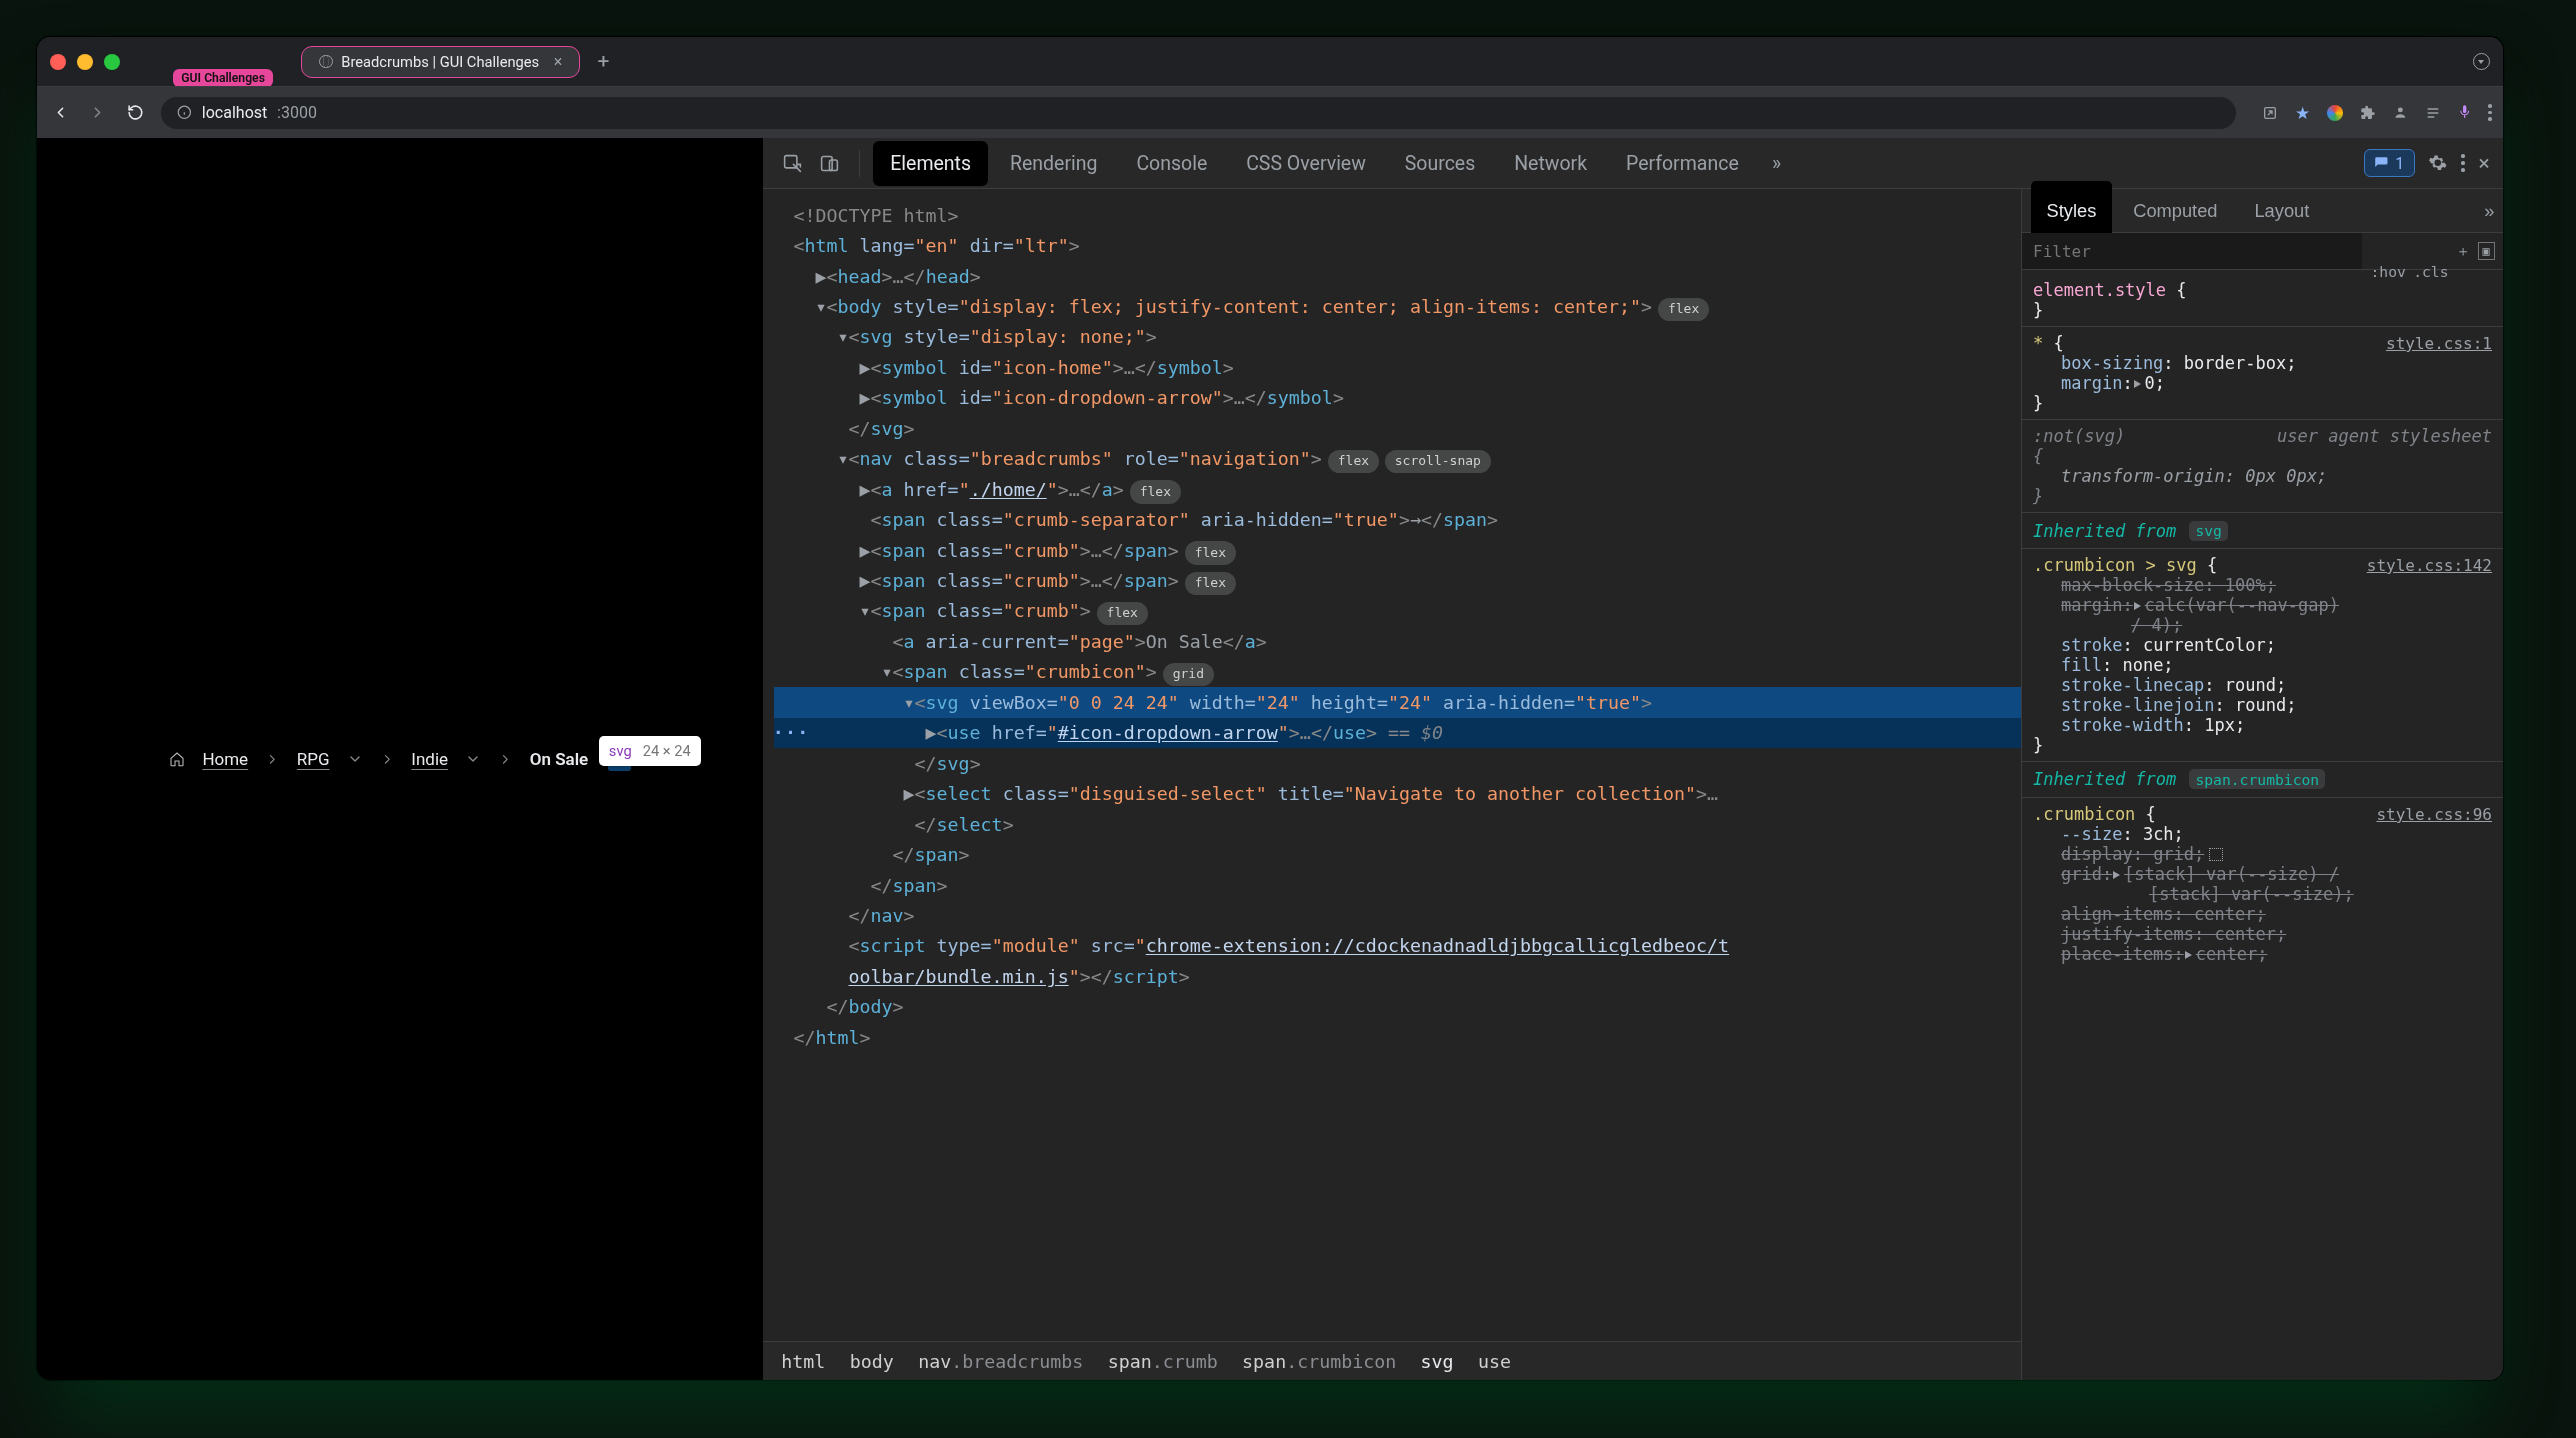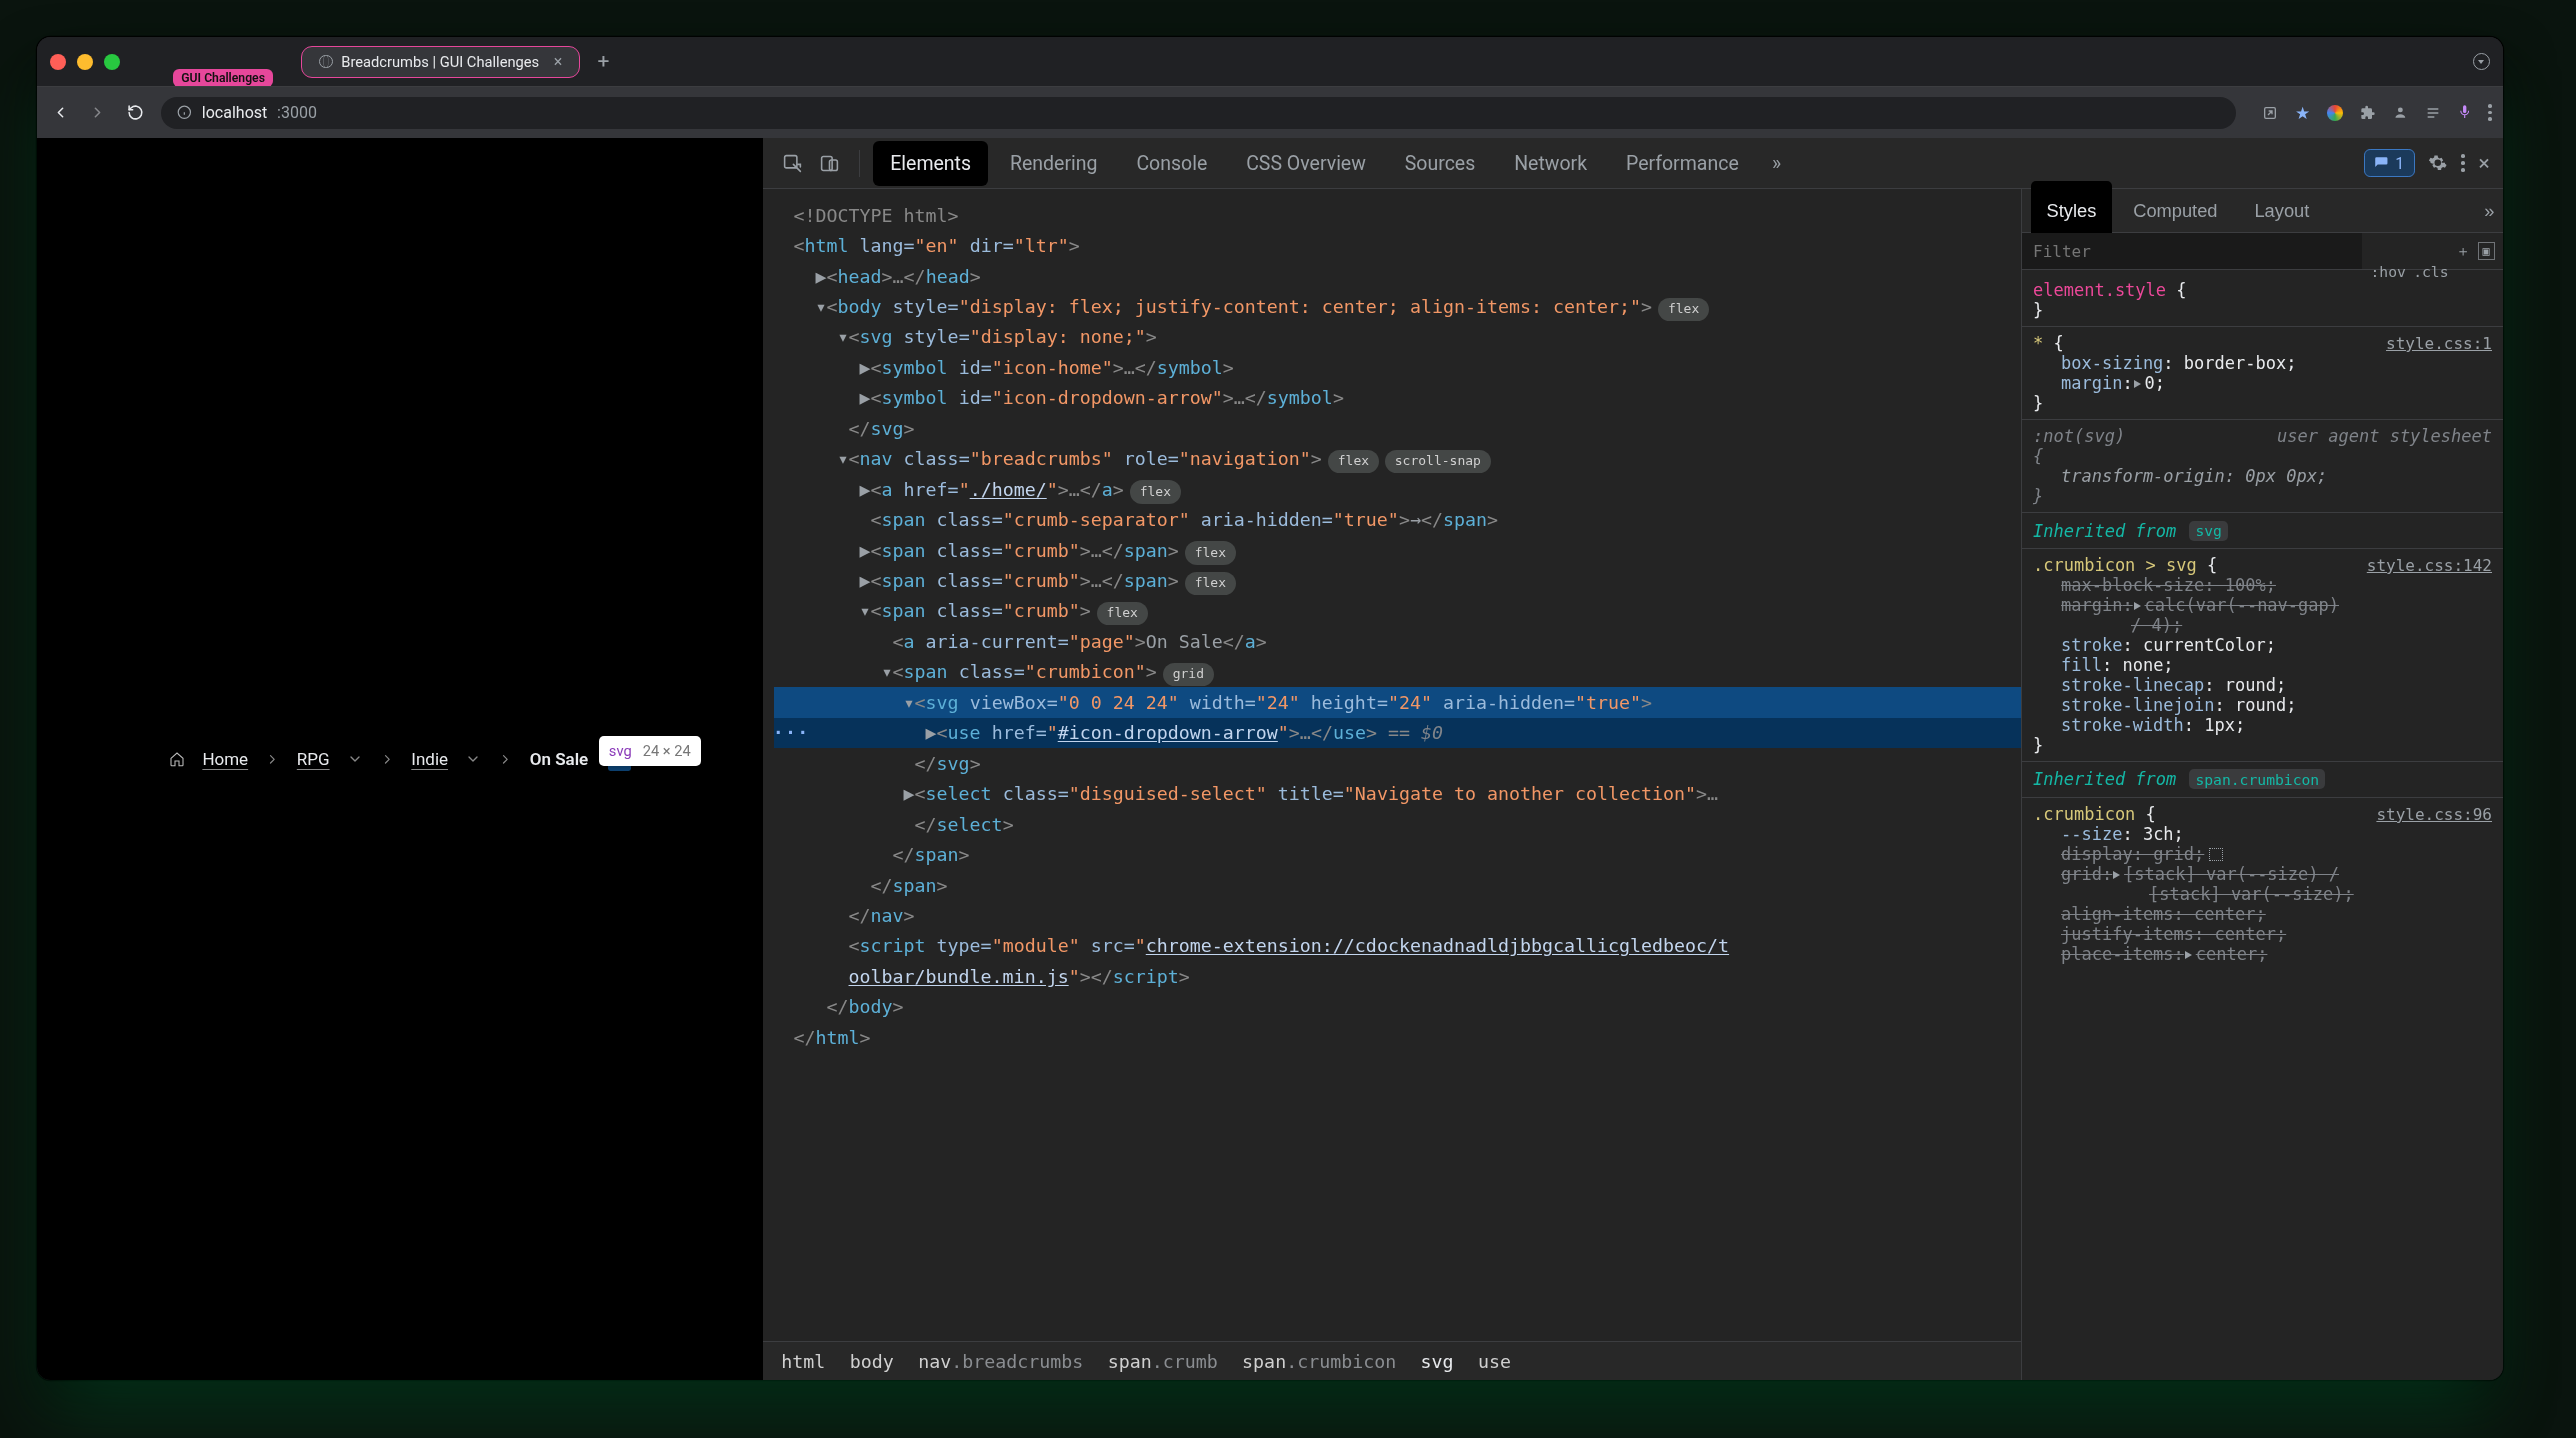--- a/index.html
+++ b/index.html
@@ -475,21 +475,21 @@
             <input placeholder="Filter" style="">
             <div class="sf-btns">
               <span class="mono">:hov</span>
               <span class="mono">.cls</span>
               <span>＋</span>
               <span class="sf-box">▣</span>
             </div>
           </div>
           <div class="styles-body">
             <div class="rule">
-              <div><span class="selector" style="color:#ec4899">element.style </span><span>{</span></div>
+              <div><span class="selector" style="color:#f9a8d4">element.style </span><span>{</span></div>
               <div><span>}</span></div>
             </div>
             <div class="rule">
               <div class="head">
                   <span><span class="selector">* </span><span>{</span></span>
                   <span class="sourcefile">style.css:1</span>
                 </div>
               <div class="decl"><span class="prop">box-sizing</span><span>: border-box;</span></div>
               <div class="decl"><span class="prop">margin</span><span>:</span><span class="expand-tri"></span><span>0;</span></div>
               <div><span>}</span></div>

